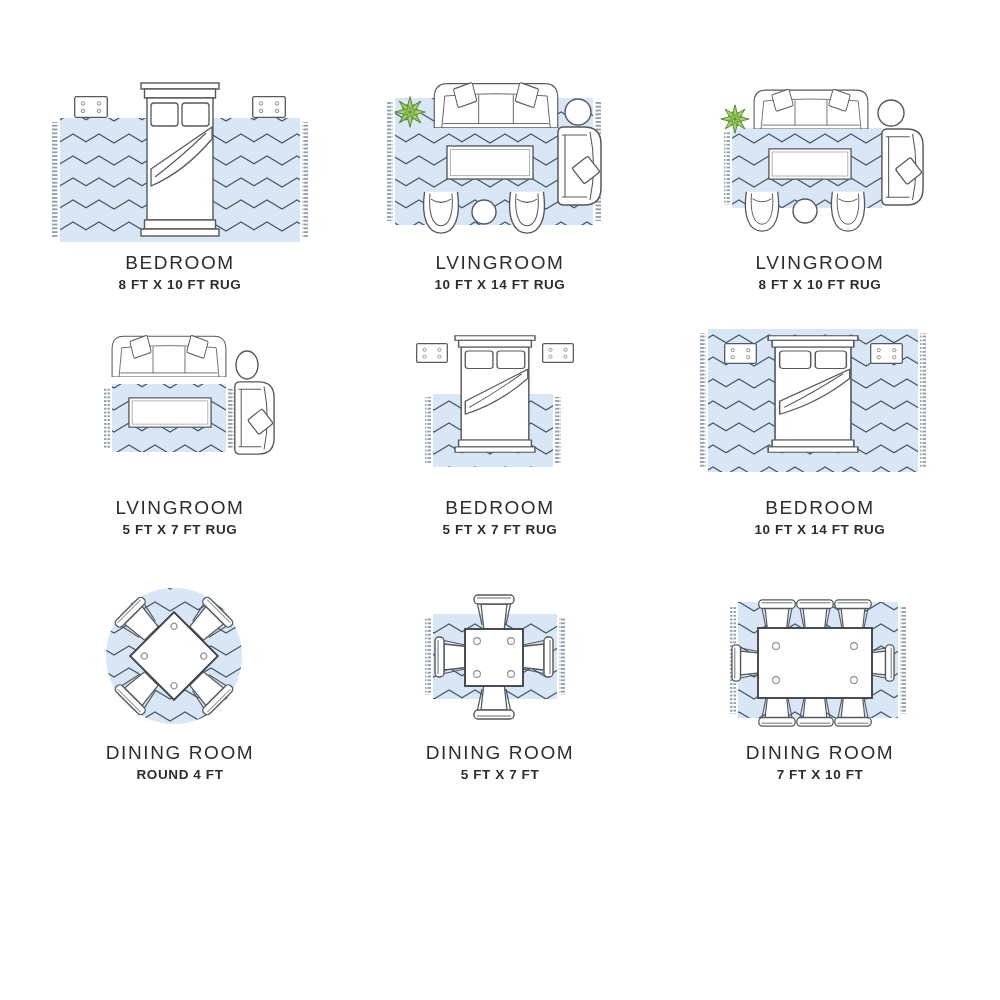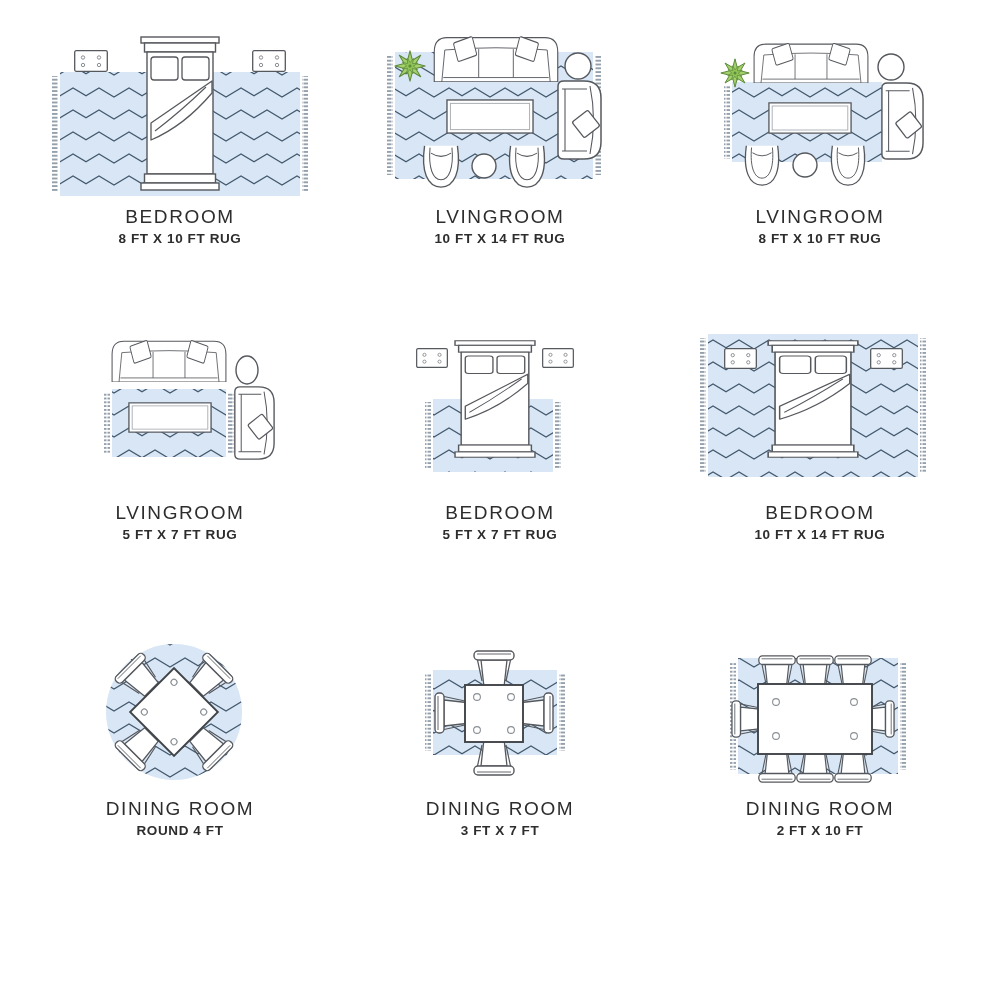--- a/index.html
+++ b/index.html
@@ -9,22 +9,22 @@
     --table-line:#404448;
     --plant-fill:#a5d16c;
     --plant-stroke:#5d8a3c;
     --label-color:#2d2d2d;
     --page-bg:#ffffff;
   }
   html,body{margin:0;padding:0;width:1000px;height:1000px;overflow:hidden;background:var(--page-bg);}
   body{font-family:"Liberation Sans",sans-serif;}
   .grid{
     box-sizing:border-box;
-    width:960px;margin:0 auto;padding-top:36px;
-    display:grid;grid-template-columns:repeat(3,1fr);row-gap:86px;
+    width:960px;margin:0 auto;padding-top:82px;
+    display:grid;grid-template-columns:repeat(3,1fr);row-gap:35px;
   }
   .cell{display:flex;flex-direction:column;align-items:center;}
   .scene{width:300px;height:165px;display:block;}
   .label{text-align:center;margin-top:5px;}
   .title{font-size:19px;letter-spacing:1.6px;color:var(--label-color);font-weight:400;}
   .subtitle{font-size:13.5px;font-weight:bold;letter-spacing:.6px;color:var(--label-color);margin-top:3px;text-align:center;}
   .rug{fill:var(--rug);}
   .rugpat{fill:url(#zigzag);}
   .fringe{fill:url(#fringe);}
   .tbl{fill:#fff;stroke:var(--table-line);stroke-width:1.9;}
@@ -289,21 +289,21 @@
       <g>
         <rect class="tbl" x="115" y="57" width="58" height="57"></rect>
         <circle class="knob" cx="127" cy="69" r="3.4"></circle>
         <circle class="knob" cx="161" cy="69" r="3.4"></circle>
         <circle class="knob" cx="127" cy="102" r="3.4"></circle>
         <circle class="knob" cx="161" cy="102" r="3.4"></circle>
       </g>
     </svg>
     <div class="label">
       <div class="title">DINING ROOM</div>
-      <div class="subtitle">3 FT X 7 FT</div>
+      <div class="subtitle">5 FT X 7 FT</div>
     </div>
   </div>
 
   <div class="cell">
     <svg class="scene" viewBox="0 0 300 165">
       <g>
         <rect class="rug" x="68" y="30" width="160" height="116"></rect>
         <rect class="rugpat" x="68" y="30" width="160" height="116"></rect>
         <rect class="fringe" x="60" y="34" width="6" height="108"></rect>
         <rect class="fringe" x="230" y="34" width="6" height="108"></rect>
@@ -335,17 +335,17 @@
       <g>
         <rect class="tbl" x="88" y="56" width="114" height="70"></rect>
         <circle class="knob" cx="106" cy="74" r="3.4"></circle>
         <circle class="knob" cx="184" cy="74" r="3.4"></circle>
         <circle class="knob" cx="106" cy="108" r="3.4"></circle>
         <circle class="knob" cx="184" cy="108" r="3.4"></circle>
       </g>
     </svg>
     <div class="label">
       <div class="title">DINING ROOM</div>
-      <div class="subtitle">2 FT X 10 FT</div>
+      <div class="subtitle">7 FT X 10 FT</div>
     </div>
   </div>
 
 </div>
 
 </body></html>

